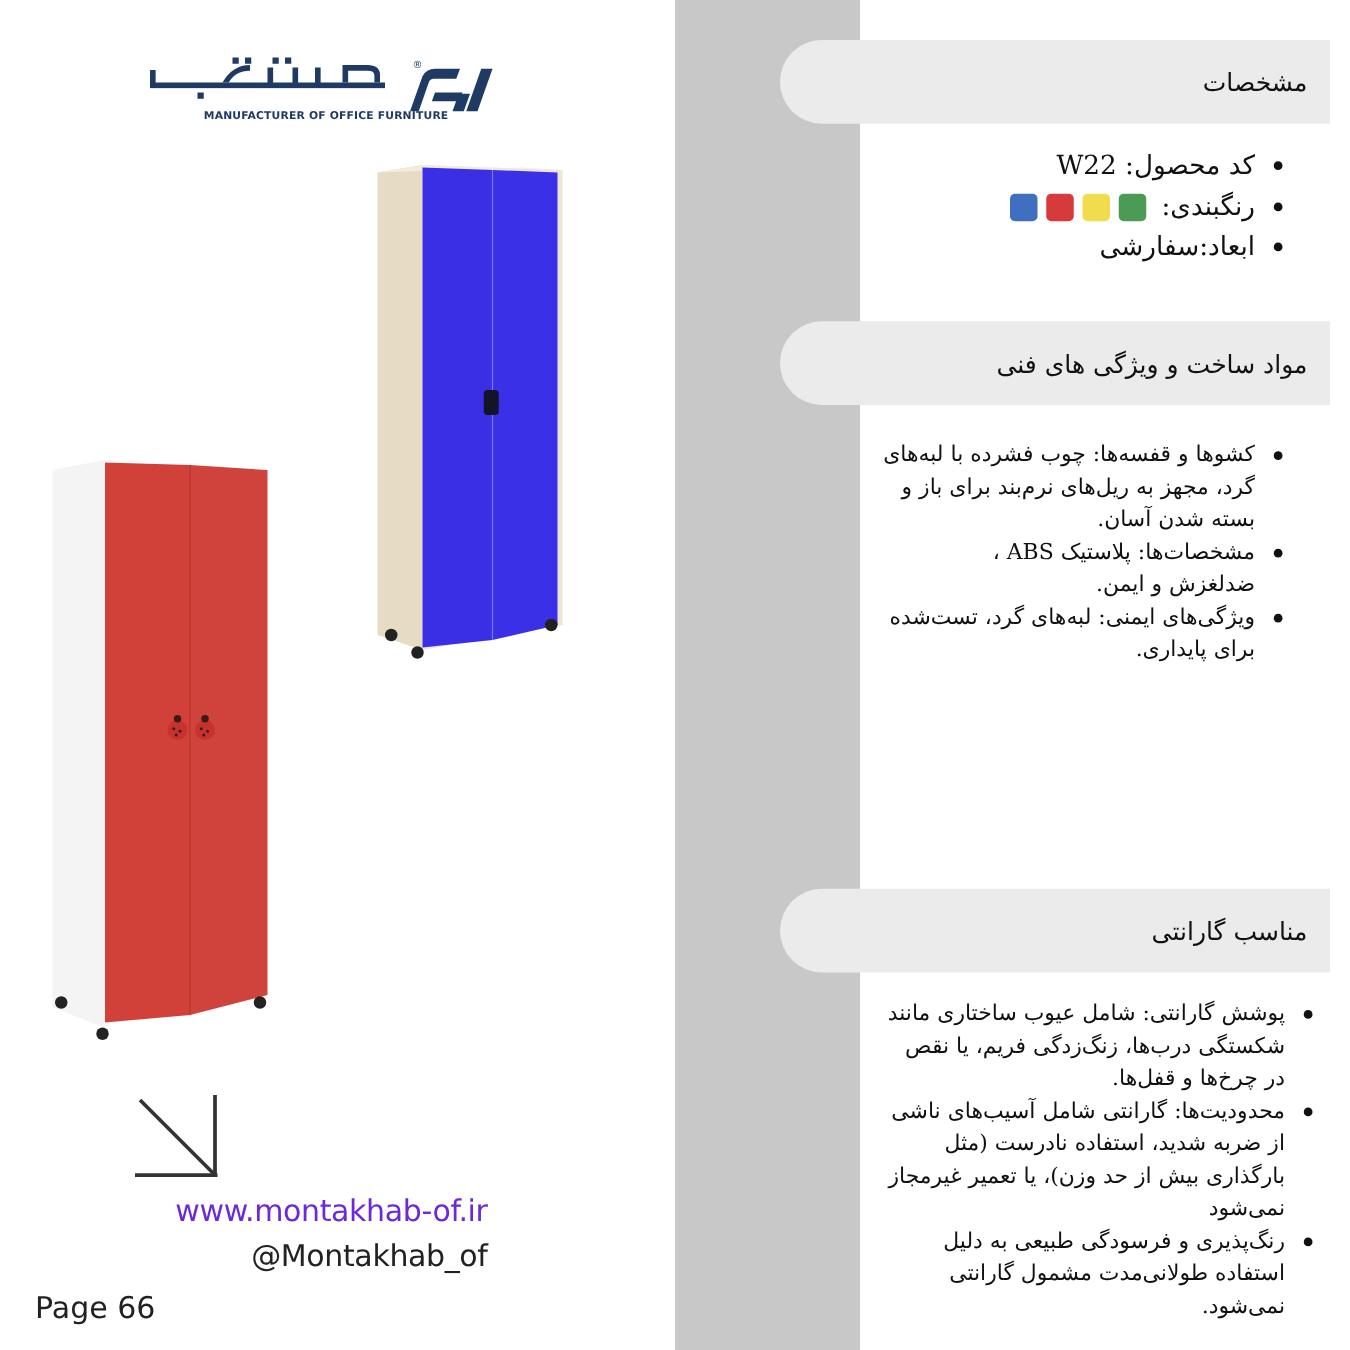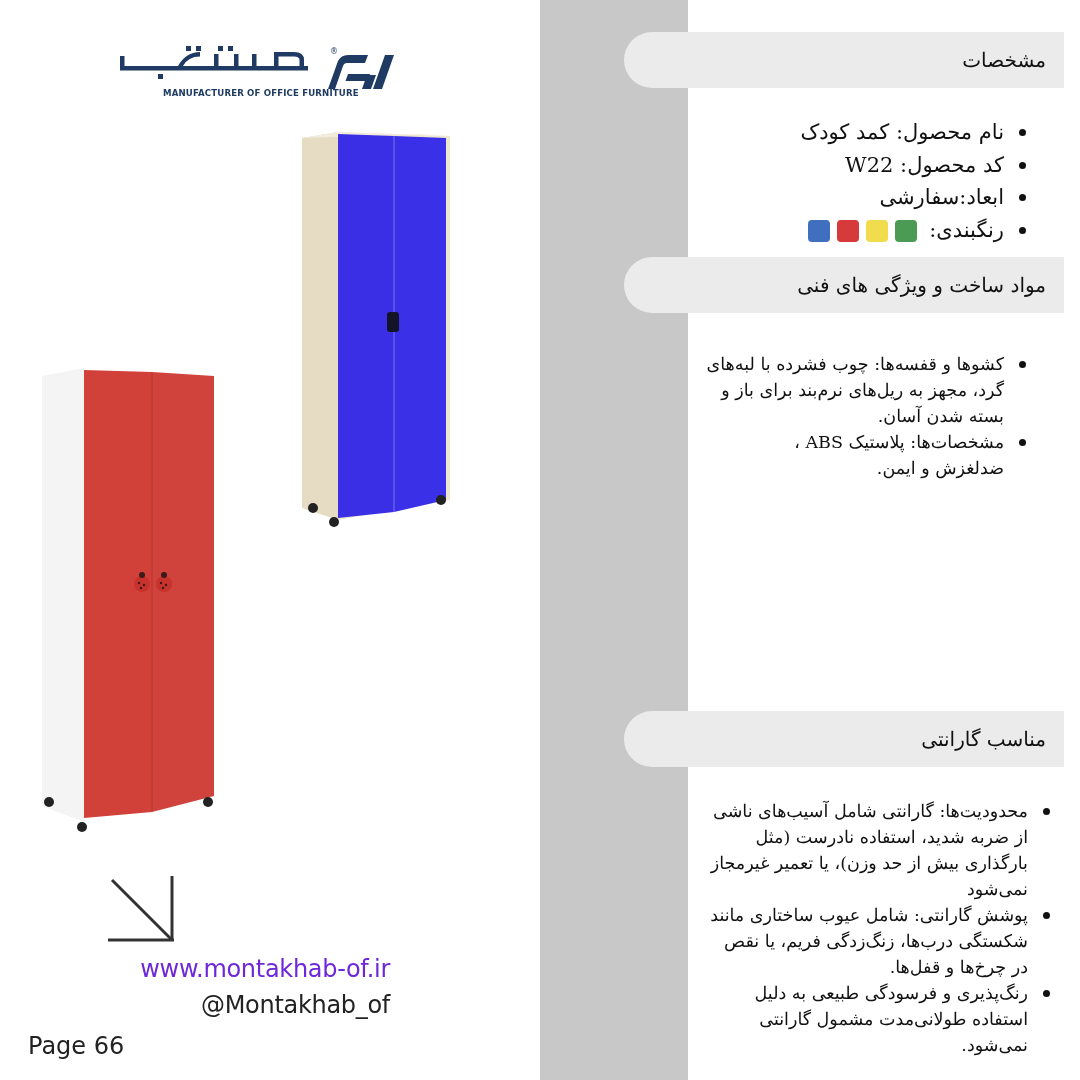--- a/index.html
+++ b/index.html
@@ -7,21 +7,21 @@
     width:1080px; height:1080px; position:relative; overflow:hidden;
     background:#ffffff;
     font-family: "DejaVu Serif", "Liberation Serif", serif;
     color:#111;
   }
   .gray-strip {
     position:absolute; left:540px; top:0; width:148px; height:1080px;
     background:#c8c8c8;
   }
   .pill {
-    position:absolute; left:624px; width:440px; height:56px;
+    position:absolute; left:624px; width:440px; height:67px;
     background:#ebebeb; border-radius:38px 0 0 38px;
   }
   .pill-title {
     position:absolute; right:18px; top:50%; transform:translateY(-50%);
     font-size:20px; direction:rtl; white-space:nowrap;
   }
   .section {
     position:absolute; direction:rtl; text-align:right;
   }
   .section ul { margin:0; padding:0; list-style:none; }
@@ -139,46 +139,46 @@
 
 <div class="footer-url">www.montakhab-of.ir</div>
 <div class="footer-handle">@Montakhab_of</div>
 <div class="page-num">Page 66</div>
 
 <div class="pill" style="top:32px;">
   <div class="pill-title">مشخصات</div>
 </div>
 <div class="section spec" style="right:52px; top:116px; width:330px;">
   <ul>
-    <li><span class="bullet"></span><span>نام محصول: کمد کودک</span></li>
     <li><span class="bullet"></span><span>کد محصول: W22</span></li>
-    <li><span class="bullet"></span><span>ابعاد:سفارشی</span></li>
     <li><span class="bullet"></span><span>رنگبندی:</span>
       <span class="swatches">
         <span class="swatch" style="background:#4b9b55"></span>
         <span class="swatch" style="background:#f1dc4e"></span>
         <span class="swatch" style="background:#d63a3a"></span>
         <span class="swatch" style="background:#3f6fbe"></span>
       </span>
     </li>
+    <li><span class="bullet"></span><span>ابعاد:سفارشی</span></li>
   </ul>
 </div>
 
 <div class="pill" style="top:257px;">
   <div class="pill-title">مواد ساخت و ویژگی های فنی</div>
 </div>
 <div class="section" style="right:52px; top:351px; width:332px;">
   <ul>
     <li><span class="bullet"></span><span>کشوها و قفسه‌ها: چوب فشرده با لبه‌های گرد، مجهز به ریل‌های نرم‌بند برای باز و بسته شدن آسان.</span></li>
     <li style="padding-left:40px;"><span class="bullet"></span><span>مشخصات‌ها: پلاستیک ABS ، ضدلغزش و ایمن.</span></li>
+    <li><span class="bullet"></span><span>ویژگی‌های ایمنی: لبه‌های گرد، تست‌شده برای پایداری.</span></li>
   </ul>
 </div>
 
 <div class="pill" style="top:711px;">
   <div class="pill-title">مناسب گارانتی</div>
 </div>
 <div class="section" style="right:28px; top:798px; width:342px;">
   <ul>
+    <li><span class="bullet"></span><span>پوشش گارانتی: شامل عیوب ساختاری مانند شکستگی درب‌ها، زنگ‌زدگی فریم، یا نقص در چرخ‌ها و قفل‌ها.</span></li>
     <li><span class="bullet"></span><span>محدودیت‌ها: گارانتی شامل آسیب‌های ناشی از ضربه شدید، استفاده نادرست (مثل بارگذاری بیش از حد وزن)، یا تعمیر غیرمجاز نمی‌شود</span></li>
-    <li><span class="bullet"></span><span>پوشش گارانتی: شامل عیوب ساختاری مانند شکستگی درب‌ها، زنگ‌زدگی فریم، یا نقص در چرخ‌ها و قفل‌ها.</span></li>
     <li><span class="bullet"></span><span>رنگ‌پذیری و فرسودگی طبیعی به دلیل استفاده طولانی‌مدت مشمول گارانتی نمی‌شود.</span></li>
   </ul>
 </div>
 
 </body></html>

